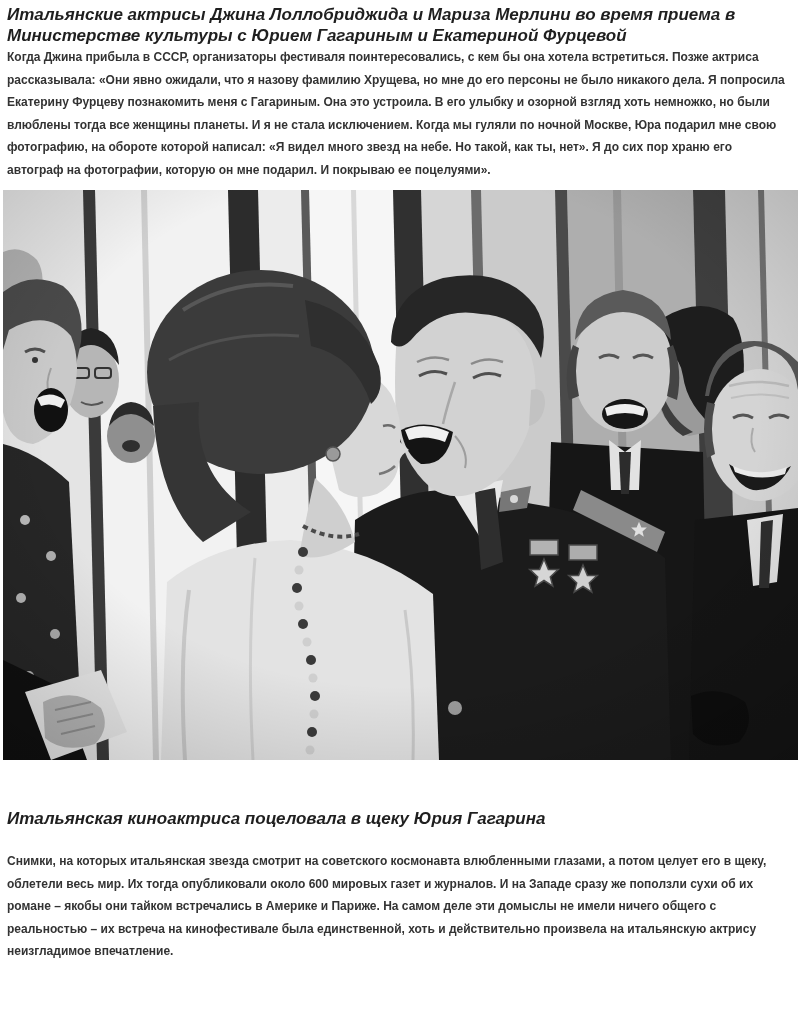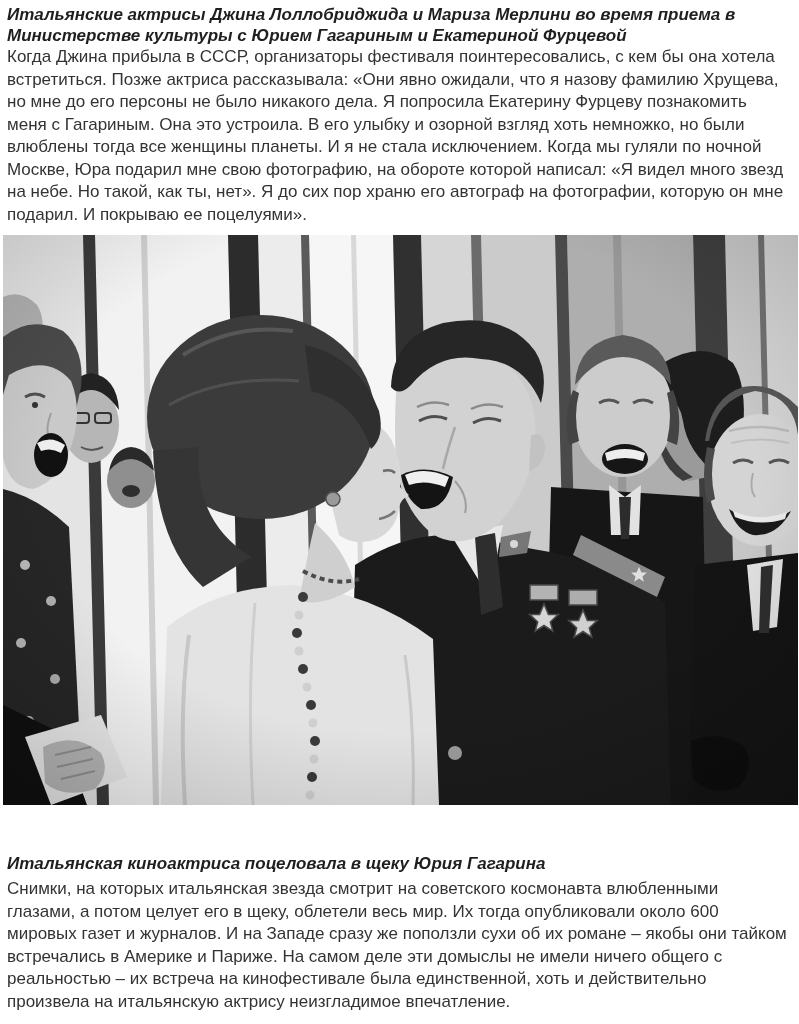--- a/index.html
+++ b/index.html
@@ -20,27 +20,28 @@
   }
   .caption {
     margin: 0 0 0 0;
     font-style: italic;
     font-weight: bold;
     font-size: 17px;
     line-height: 21px;
     color: #1f1f1f;
   }
   .caption.below-photo {
-    margin: 0 0 4px 0;
+    margin: 0 0 21px 0;
   }
   .body-text {
     margin: 0 0 9px 0;
-    font-size: 17px;
+    font-size: 12px;
     line-height: 22.5px;
     color: #333333;
+    font-weight: bold;
   }
   .body-text.last {
     margin: 0;
   }
   figure.photo {
     margin: 0 0 48px -4px;
     padding: 0;
     width: 795px;
     height: 570px;
     line-height: 0;

